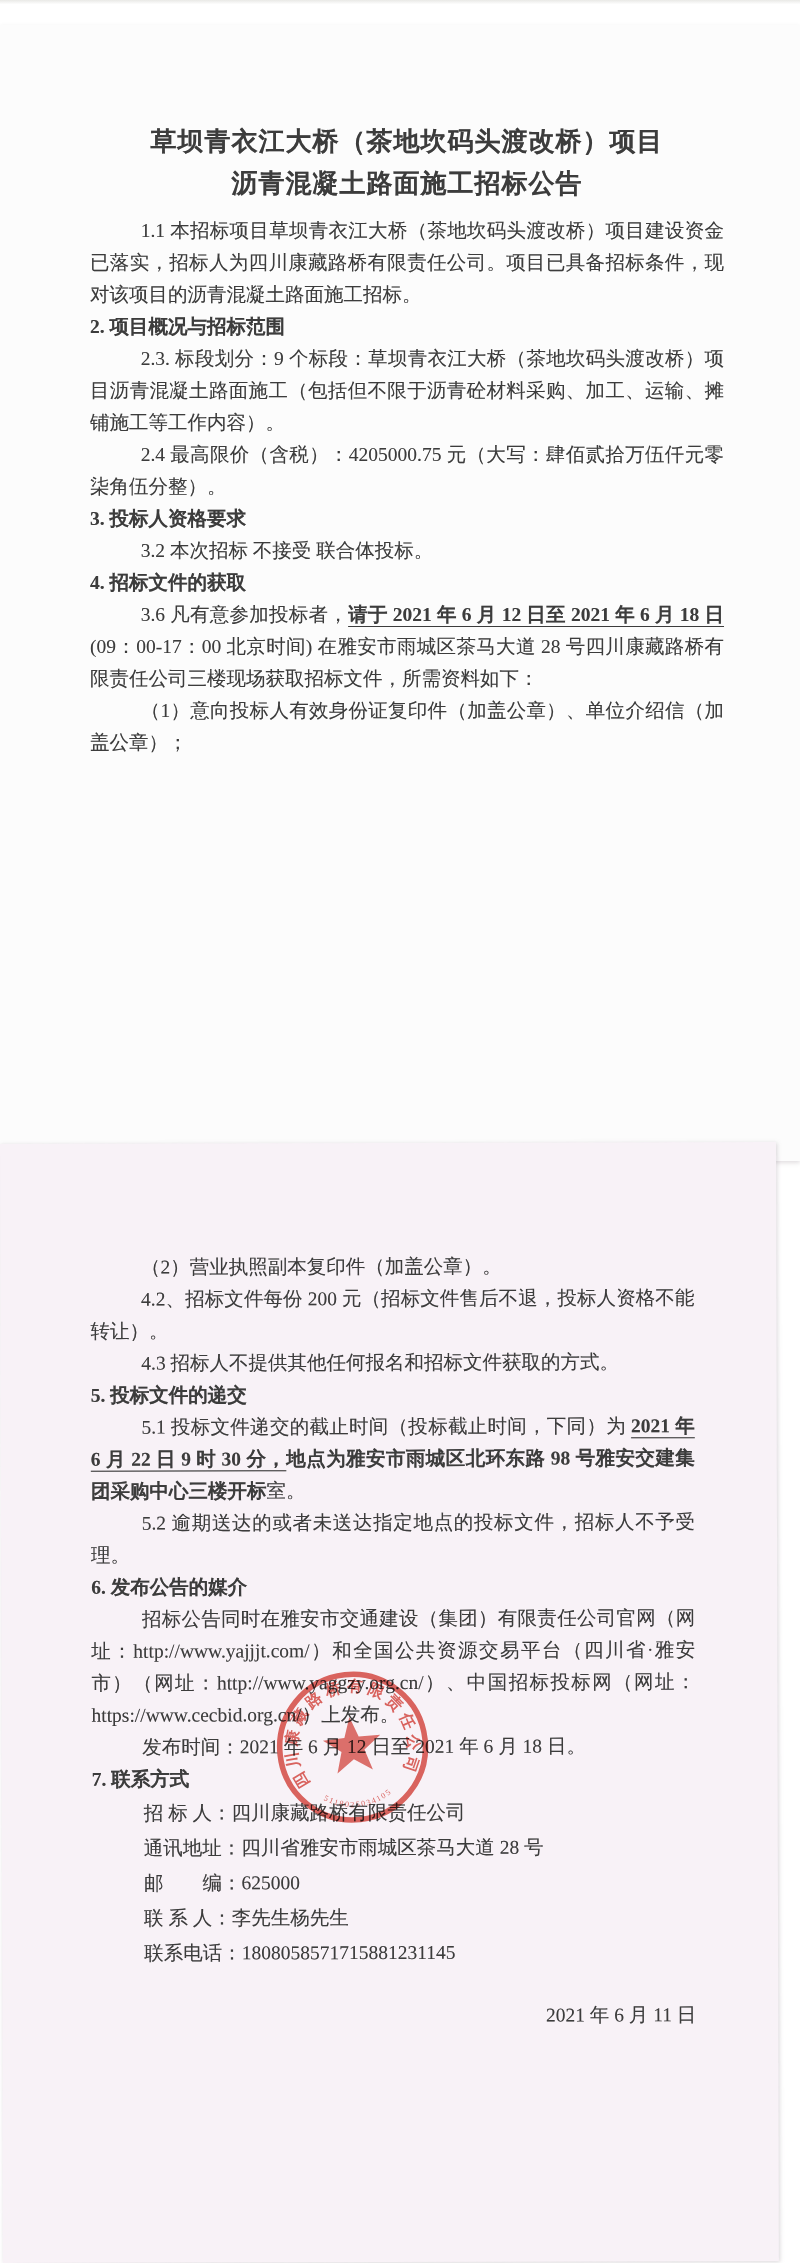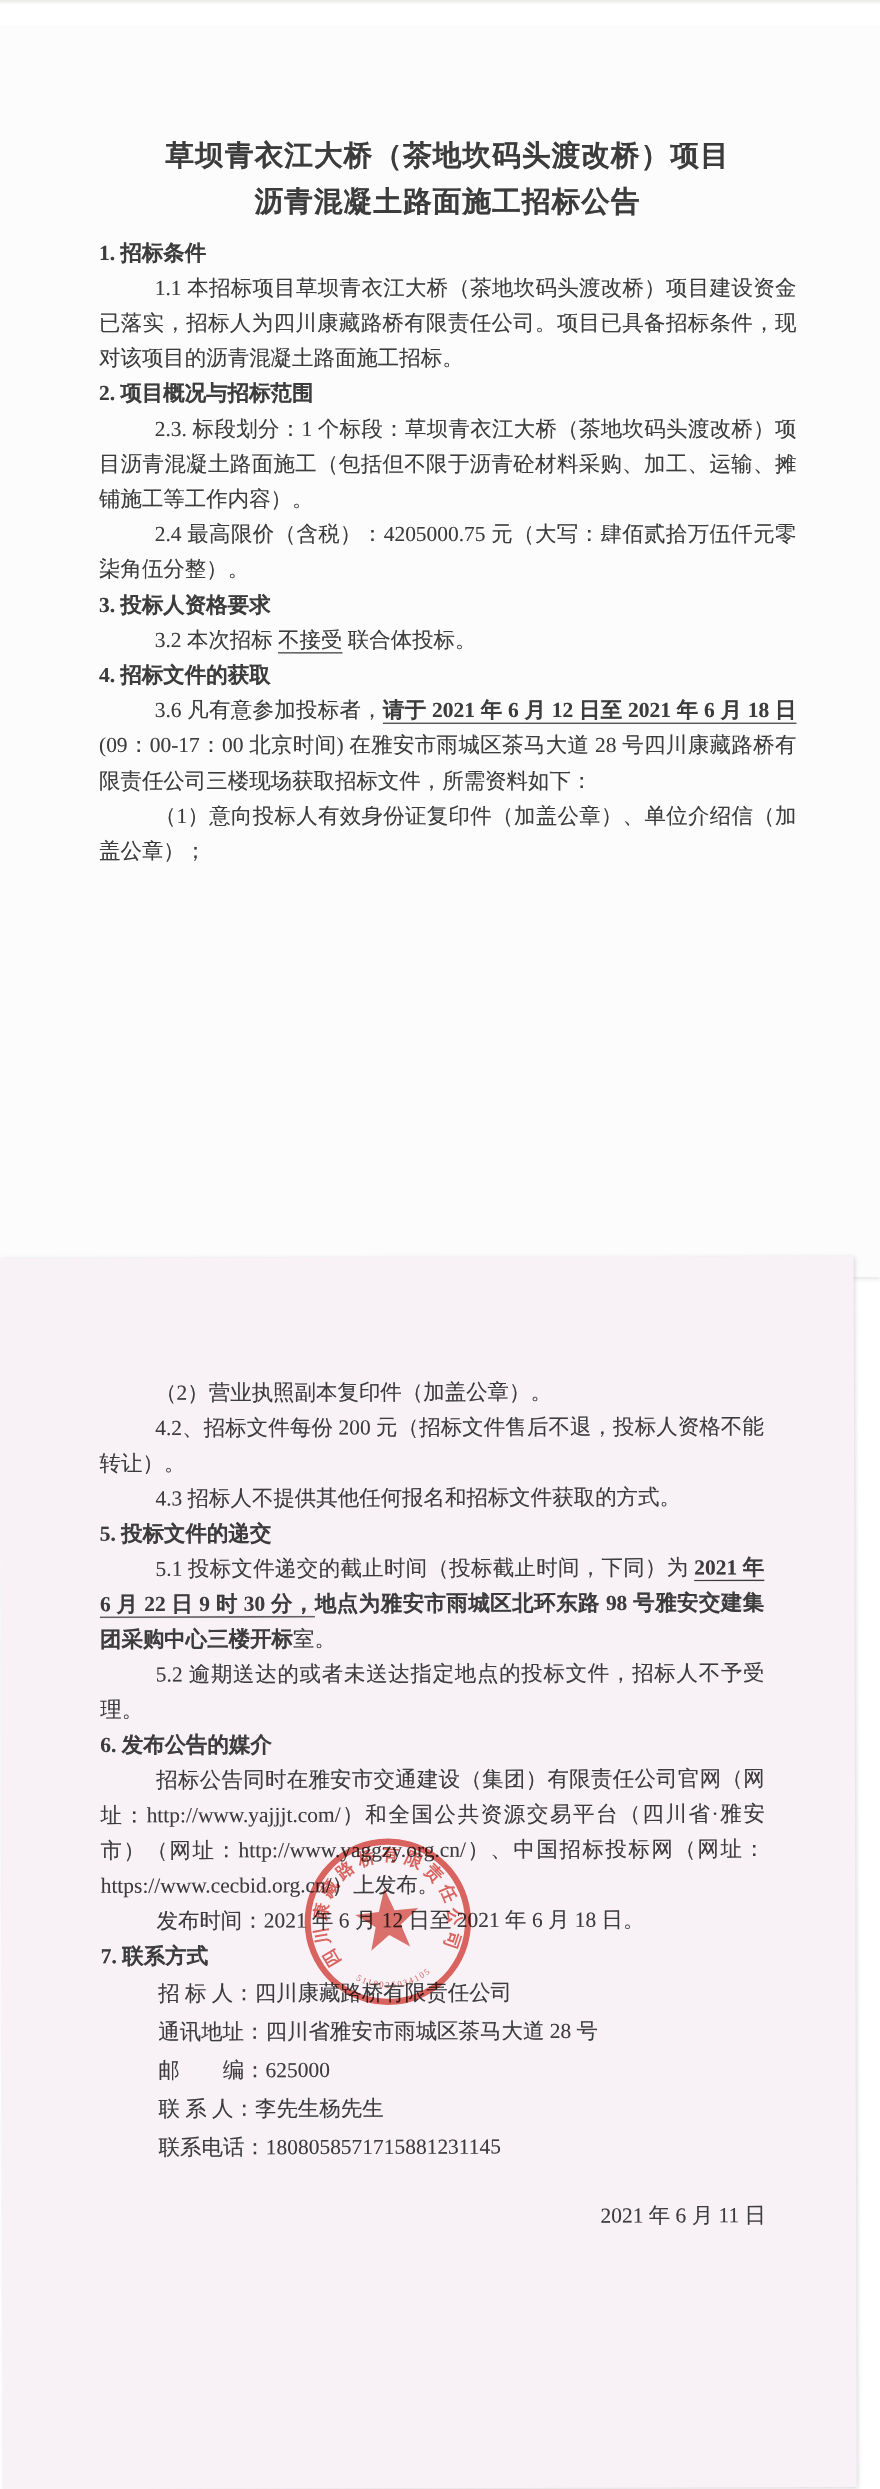--- a/index.html
+++ b/index.html
@@ -41,21 +41,21 @@
     font-size:19.5px;font-weight:700;line-height:32px;margin:0;
     text-shadow:0 0 .6px rgba(60,60,60,.45);
   }
   .p{
     font-size:19.5px;line-height:32px;margin:0;
     text-align:justify;
     text-shadow:0 0 .6px rgba(60,60,60,.35);
   }
   .ind{text-indent:2.6em;}
   .b{font-weight:700;}
-  .u{text-decoration:underline;text-underline-offset:5px;}
+  .u{text-underline-offset:5px;}
   .bu{font-weight:700;text-decoration:underline;text-underline-offset:5px;}
   .contact-block{margin-left:52px;}
   .contact-row{font-size:19.5px;line-height:35px;margin:0;text-shadow:0 0 .6px rgba(60,60,60,.35);}
   .contact-row .col2{}
   .doc-date{
     font-size:19.5px;line-height:32px;margin-top:30px;
     text-align:right;
     text-shadow:0 0 .6px rgba(60,60,60,.35);
   }
   .seal{
@@ -76,25 +76,24 @@
 
 <div class="canvas">
   <div class="scan-edge"></div>
 
   <section class="page page1">
     <div class="title-block">
       <div class="title">草坝青衣江大桥（茶地坎码头渡改桥）项目</div>
       <div class="title">沥青混凝土路面施工招标公告</div>
     </div>
 
-    <div class="h">1. 招标条件</div>
     <p class="p ind">1.1 本招标项目草坝青衣江大桥（茶地坎码头渡改桥）项目建设资金已落实，招标人为四川康藏路桥有限责任公司。项目已具备招标条件，现对该项目的沥青混凝土路面施工招标。</p>
 
     <div class="h">2. 项目概况与招标范围</div>
-    <p class="p ind">2.3. 标段划分：1 个标段：草坝青衣江大桥（茶地坎码头渡改桥）项目沥青混凝土路面施工（包括但不限于沥青砼材料采购、加工、运输、摊铺施工等工作内容）。</p>
+    <p class="p ind">2.3. 标段划分：9 个标段：草坝青衣江大桥（茶地坎码头渡改桥）项目沥青混凝土路面施工（包括但不限于沥青砼材料采购、加工、运输、摊铺施工等工作内容）。</p>
     <p class="p ind">2.4 最高限价（含税）：4205000.75 元（大写：肆佰贰拾万伍仟元零柒角伍分整）。</p>
 
     <div class="h">3. 投标人资格要求</div>
     <p class="p ind"><span>3.2 本次招标 </span><span class="u">不接受</span><span> 联合体投标。</span></p>
 
     <div class="h">4. 招标文件的获取</div>
     <p class="p ind"><span>3.6 凡有意参加投标者，</span><span class="bu">请于 2021 年 6 月 12 日至 2021 年 6 月 18 日</span><span>(09：00-17：00 北京时间) 在雅安市雨城区茶马大道 28 号四川康藏路桥有限责任公司三楼现场获取招标文件，所需资料如下：</span></p>
     <p class="p ind">（1）意向投标人有效身份证复印件（加盖公章）、单位介绍信（加盖公章）；</p>
   </section>
 

